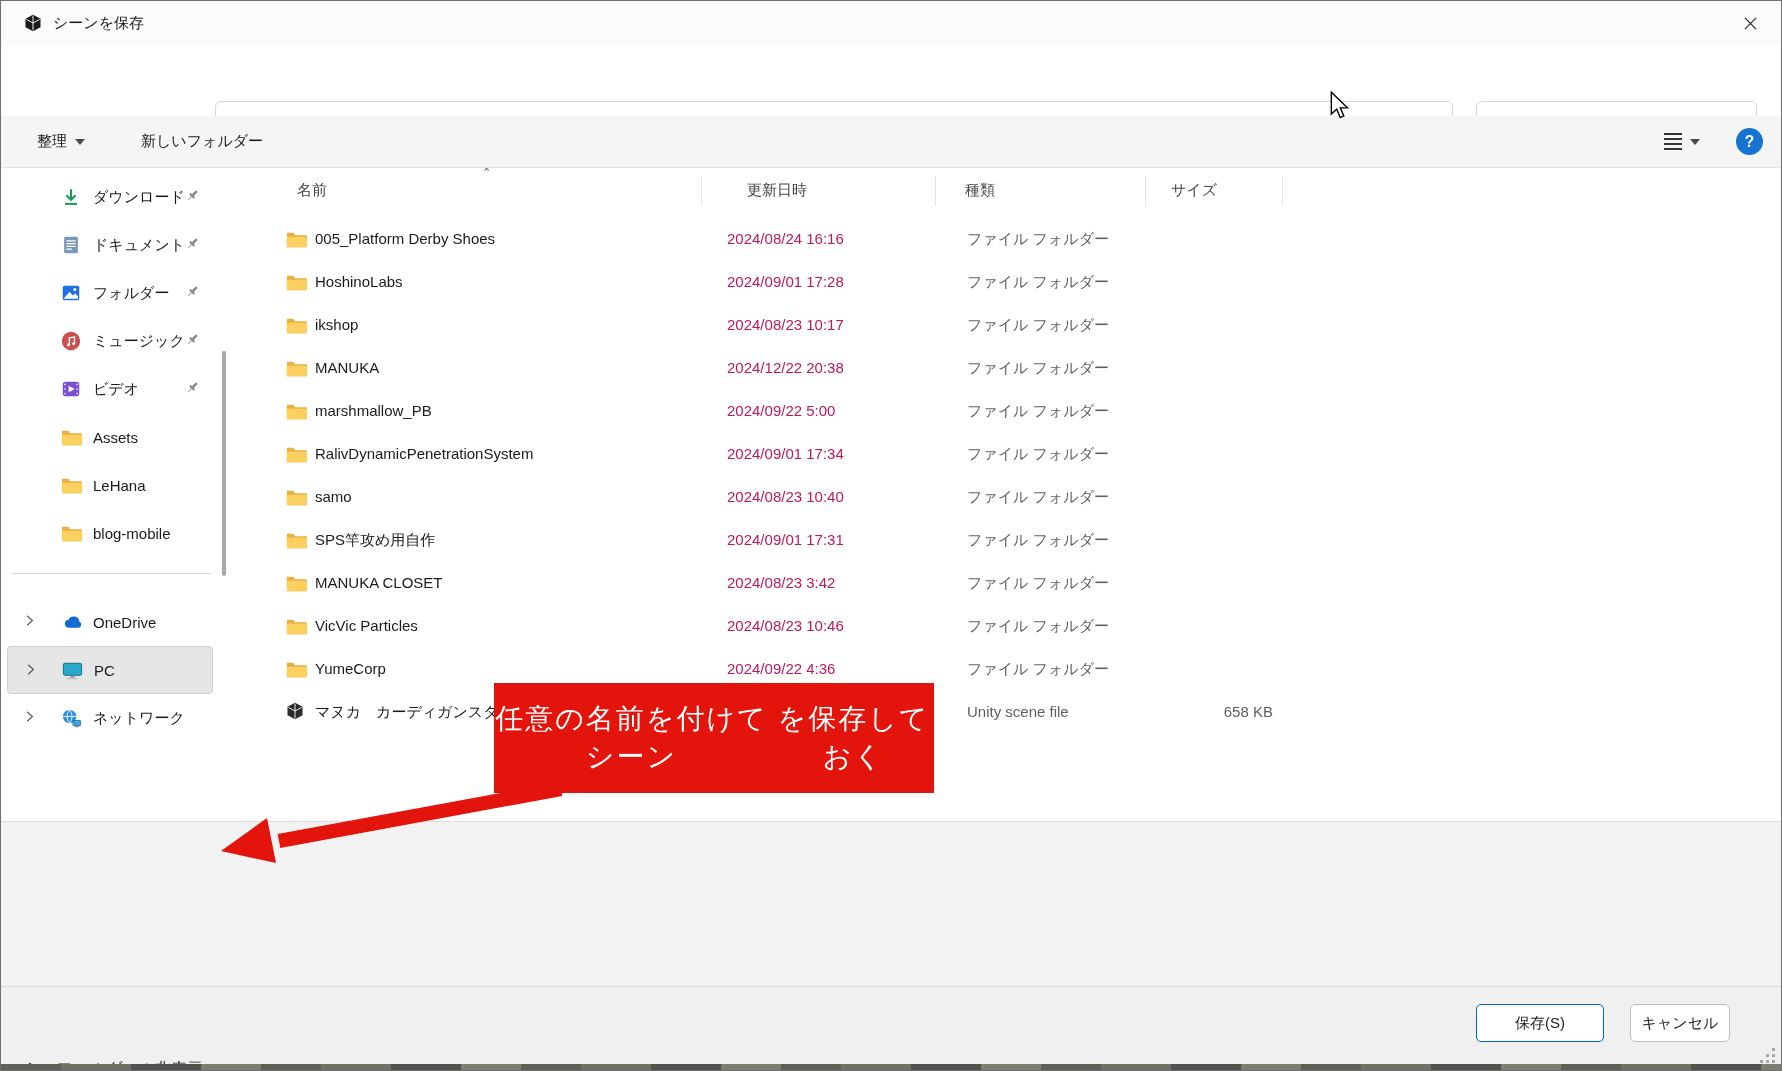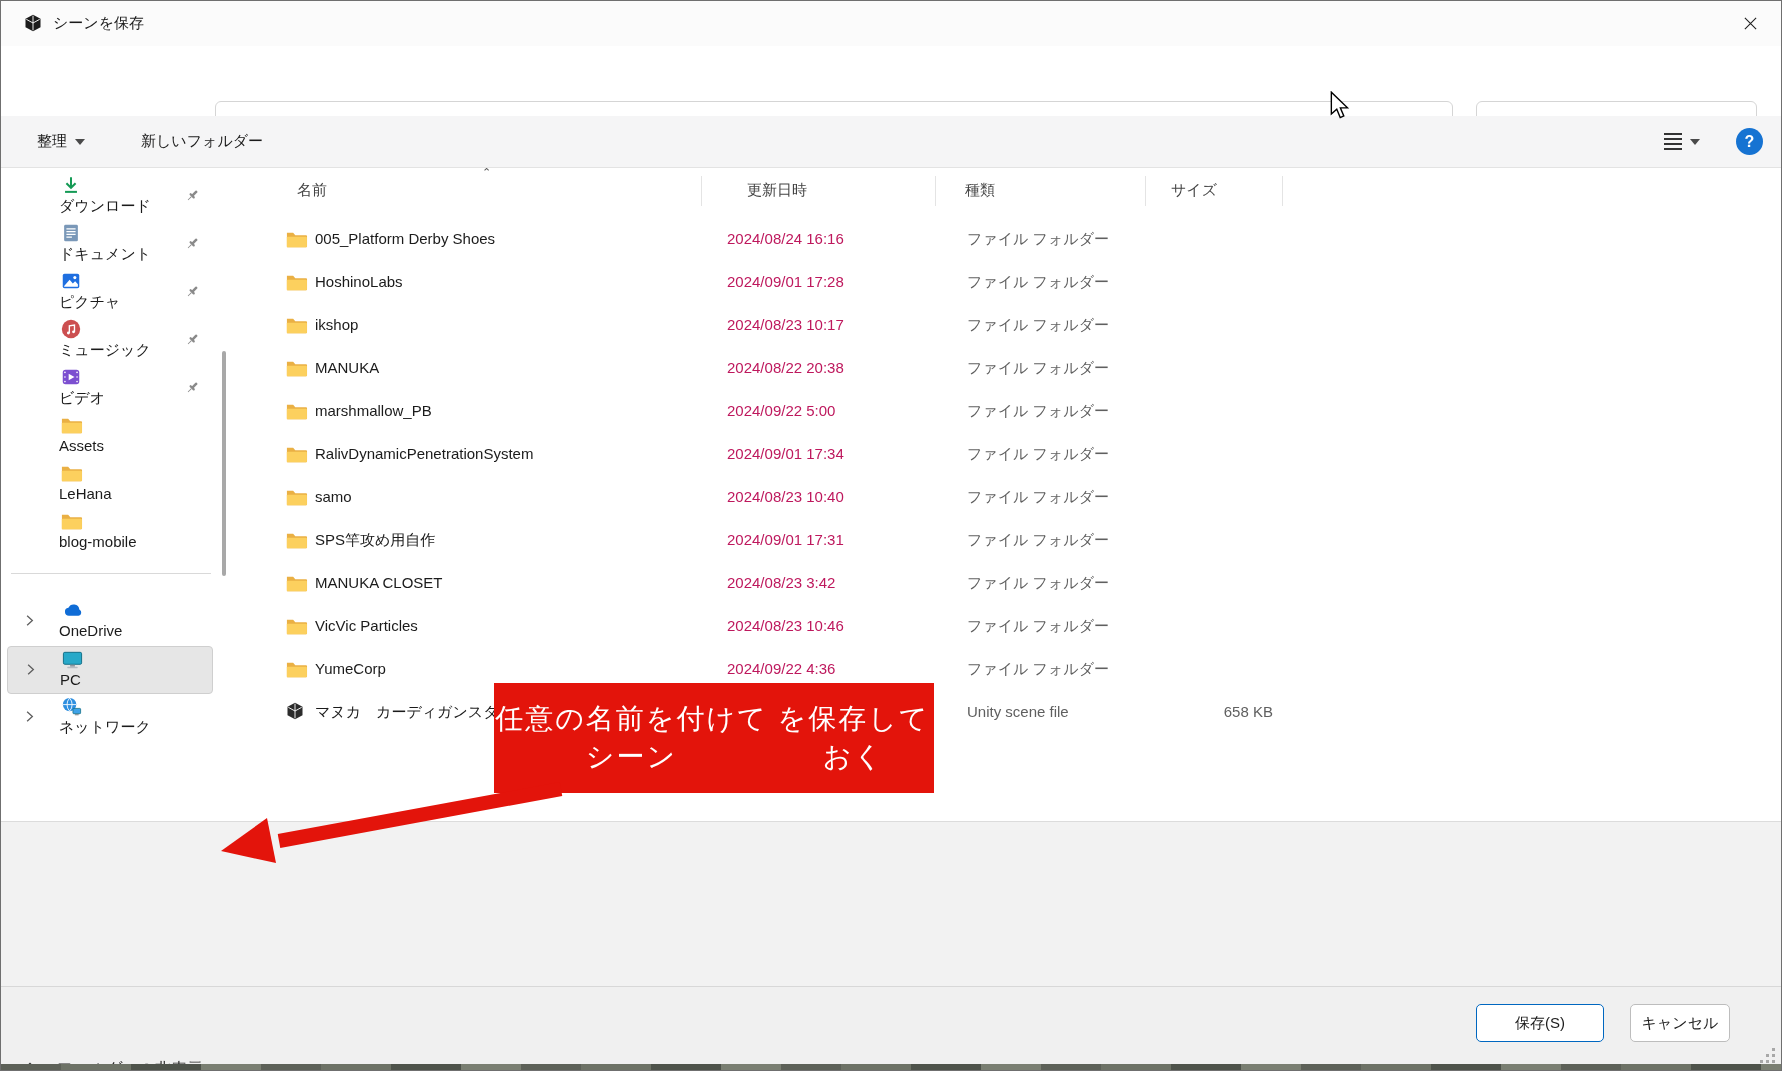--- a/index.html
+++ b/index.html
@@ -25,21 +25,21 @@
   
   .toolbar{position:absolute;left:0;top:115px;width:100%;height:52px;background:#f5f5f6;border-bottom:1px solid #e3e3e3;box-sizing:border-box;display:flex;align-items:center;font-size:15px;color:#1b1b1b;}
   .tool-item{display:flex;align-items:center;gap:8px;padding:6px 10px;border-radius:4px;}
   .caret-down{width:0;height:0;border-left:5px solid transparent;border-right:5px solid transparent;border-top:6px solid #4a4a4a;display:inline-block;}
   .tool-right{position:absolute;right:18px;display:flex;align-items:center;gap:26px;}
   .viewlines{display:flex;flex-direction:column;gap:3px;}
   .viewlines i{display:block;width:18px;height:2px;background:#333;}
   .help-circle{width:27px;height:27px;border-radius:50%;background:#1673d2;color:#fff;display:flex;align-items:center;justify-content:center;font-size:16px;font-weight:bold;}
   
   .sidebar{position:absolute;left:0;top:167px;width:218px;height:653px;background:#fff;padding-top:5px;box-sizing:border-box;}
-  .side-item{position:relative;height:48px;display:flex;align-items:flex-start;padding-left:52px;box-sizing:border-box;border-radius:4px;margin:0 6px;flex-direction:column;}
+  .side-item{position:relative;height:48px;display:flex;align-items:center;padding-left:52px;box-sizing:border-box;border-radius:4px;margin:0 6px;}
   .side-item.sel{background:#e6e6e6;border:1px solid #cfcfcf;}
   .side-item .expander{position:absolute;left:14px;top:14px;width:18px;height:18px;}
   .icon-slot{width:24px;height:24px;margin-right:10px;flex:none;display:flex;align-items:center;justify-content:center;}
   .side-label{font-size:15px;color:#1b1b1b;white-space:nowrap;}
   .pin-slot{position:absolute;right:10px;top:13px;width:20px;height:20px;}
   .side-sep{height:1px;background:#d9d9d9;margin:16px 8px 24px 10px;}
   .vscroll{position:absolute;left:221px;top:350px;width:4px;height:225px;background:#a8a8a8;border-radius:2px;}
   
   .list{position:absolute;left:225px;top:167px;width:1557px;height:653px;background:#fff;}
   .lheader{position:absolute;left:0;top:8px;width:100%;height:30px;font-size:15px;color:#444;}
@@ -228,21 +228,21 @@
 
   <div class="side-item">
     <span class="expander"></span>
     <span class="icon-slot">
             <svg viewBox="0 0 24 24" width="22" height="22">
               <rect x="3" y="4" width="18" height="16" rx="2" fill="#1f6fe0"></rect>
               <circle cx="16.2" cy="8.3" r="1.7" fill="#fff"></circle>
               <path d="M4.5 17.5 L10.5 10.5 L14 14.8 L16.5 12.2 L19.5 15.6 V18.2 H4.5 Z" fill="#fff"></path>
             </svg>
           </span>
-    <span class="side-label">ピクチャ</span>
+    <span class="side-label">フォルダー</span>
     <span class="pin-slot">
             <svg viewBox="0 0 24 24" width="19" height="19">
               <g transform="rotate(45 12 12)" fill="#8a8a8a">
                 <rect x="10.4" y="4" width="3.2" height="8.5" rx="1.2"></rect>
                 <rect x="7.8" y="11.2" width="8.4" height="2.8" rx="1.4"></rect>
                 <rect x="11.5" y="14" width="1" height="6"></rect>
               </g>
             </svg>
           </span>
   </div>
@@ -439,21 +439,21 @@
   </div>
 
   <div class="frow">
     <span class="c-icon">
             <svg viewBox="0 0 24 24" width="23" height="23">
               <path d="M2 5 h6.5 l2.2 2.5 H22 a1 1 0 0 1 1 1 V19 a1 1 0 0 1 -1 1 H2z" fill="#eab044"></path>
               <rect x="1.9" y="9" width="21" height="11" rx="1" fill="#fcd05e"></rect>
             </svg>
           </span>
     <span class="c-name">MANUKA</span>
-    <span class="c-date">2024/08/22 20:38</span>
+    <span class="c-date">2024/12/22 20:38</span>
     <span class="c-type">ファイル フォルダー</span>
     <span class="c-size"></span>
   </div>
 
   <div class="frow">
     <span class="c-icon">
             <svg viewBox="0 0 24 24" width="23" height="23">
               <path d="M2 5 h6.5 l2.2 2.5 H22 a1 1 0 0 1 1 1 V19 a1 1 0 0 1 -1 1 H2z" fill="#eab044"></path>
               <rect x="1.9" y="9" width="21" height="11" rx="1" fill="#fcd05e"></rect>
             </svg>

